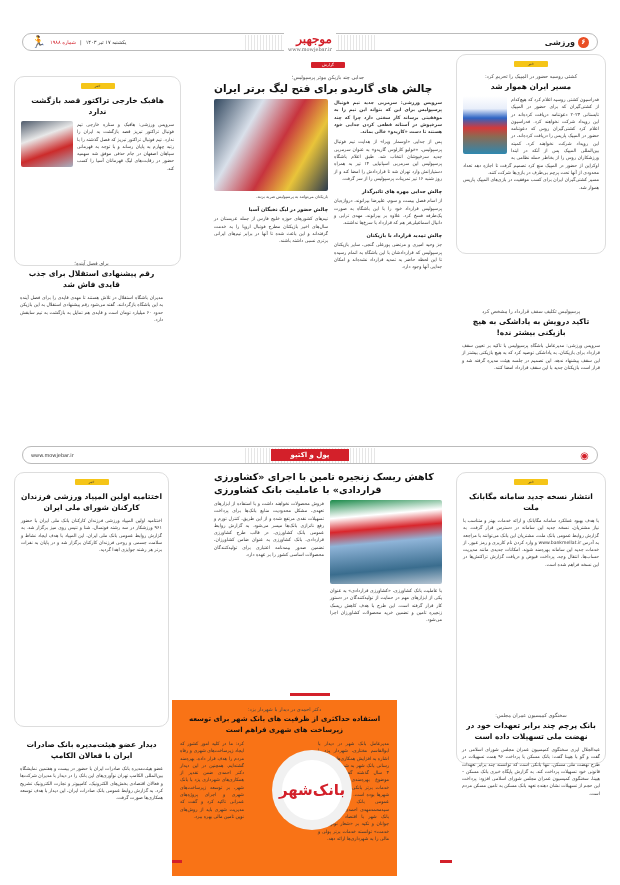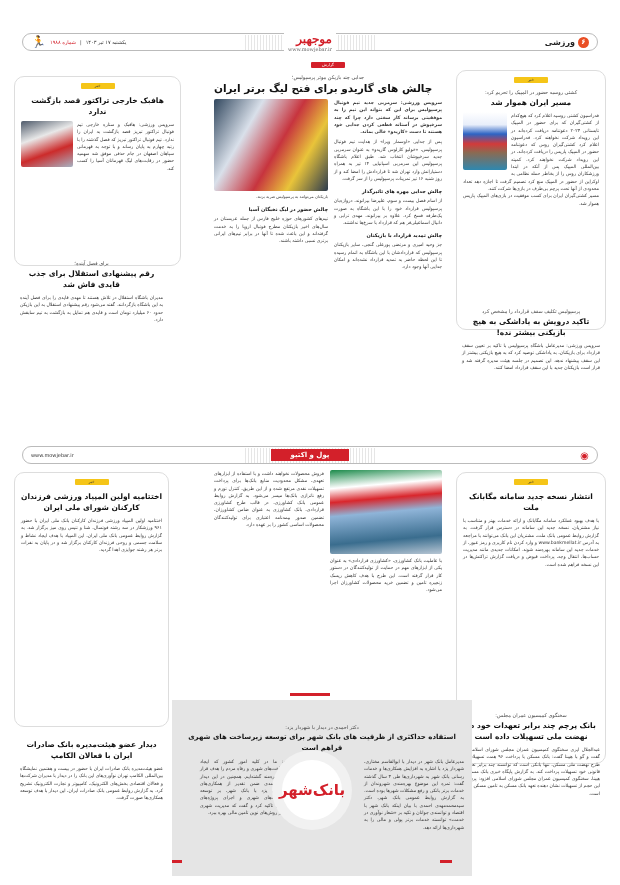--- a/index.html
+++ b/index.html
@@ -41,21 +41,21 @@
     <span class="logo"><span>موجهبر</span><span class="logo-sm">www.mowjebar.ir</span></span>
   </div>
   <div style="display:flex;align-items:center;gap:4px">
     <span class="date">یکشنبه ۱۷ تیر ۱۴۰۳</span>
     <span class="date"> | </span>
     <span class="date" style="color:#d3202a">شماره ۱۹۸۸</span>
     <span class="runner">🏃</span>
   </div>
 </div>
 
-<div class="col" style="top:70px;right:14px;width:150px;height:260px">
+<div class="col" style="top:54px;right:14px;width:150px;height:200px">
   <span class="tag">خبر</span>
   <div class="kicker">کشتی روسیه حضور در المپیک را تحریم کرد:</div>
   <div class="h2">مسیر ایران هموار شد</div>
   <div class="img photo-wrestler" style="float:left;width:44px;height:58px;margin:0 4px 2px 0"></div>
   <div class="txt">فدراسیون کشتی روسیه اعلام کرد که هیچ‌کدام از کشتی‌گیران که برای حضور در المپیک تابستانی ۲۰۲۴ دعوتنامه دریافت کرده‌اند در این رویداد شرکت نخواهند کرد. فدراسیون اعلام کرد کشتی‌گیران روس که دعوتنامه حضور در المپیک پاریس را دریافت کرده‌اند، در این رویداد شرکت نخواهند کرد. کمیته بین‌المللی المپیک پس از آنکه در ابتدا ورزشکاران روس را از بخاطر حمله نظامی به اوکراین از حضور در المپیک منع کرد تصمیم گرفت تا اجازه دهد تعداد محدودی از آنها تحت پرچم بی‌طرف در بازی‌ها شرکت کنند.</div>
   <div class="txt">مسیر کشتی‌گیران ایران برای کسب موفقیت در بازی‌های المپیک پاریس هموار شد.</div>
 </div>
 
 <div style="position:absolute;top:304px;right:14px;width:150px;height:130px;padding:4px 6px">
   <div class="kicker">پرسپولیس تکلیف سقف قرارداد را مشخص کرد</div>
@@ -112,32 +112,33 @@
   <div class="txt">با هدف بهبود عملکرد سامانه مگابانک و ارائه خدمات بهتر و متناسب با نیاز مشتریان، نسخه جدید این سامانه در دسترس قرار گرفت. به گزارش روابط عمومی بانک ملت، مشتریان این بانک می‌توانند با مراجعه به آدرس www.bankmellat.ir و وارد کردن نام کاربری و رمز عبور، از خدمات جدید این سامانه بهره‌مند شوند. امکانات جدیدی مانند مدیریت حساب‌ها، انتقال وجه، پرداخت قبوض و دریافت گزارش تراکنش‌ها در این نسخه فراهم شده است.</div>
 </div>
 
 <div style="position:absolute;top:708px;right:14px;width:150px;height:170px;padding:4px 6px">
   <div class="kicker">سخنگوی کمیسیون عمران مجلس:</div>
   <div class="h2">بانک پرچم چند برابر تعهدات خود در نهضت ملی تسهیلات داده است</div>
   <div class="txt">عبدالجلال ایری سخنگوی کمیسیون عمران مجلس شورای اسلامی در گفت و گو با هیبنا گفت: بانک مسکن با پرداخت ۹۶ همت تسهیلات در طرح نهضت ملی مسکن، تنها بانکی است که توانسته چند برابر تعهدات قانونی خود تسهیلات پرداخت کند. به گزارش پایگاه خبری بانک مسکن – هیبنا، سخنگوی کمیسیون عمران مجلس شورای اسلامی افزود: پرداخت این حجم از تسهیلات نشان دهنده تعهد بانک مسکن به تامین مسکن مردم است.</div>
 </div>
 
 <div style="position:absolute;top:470px;left:208px;width:240px;height:220px;padding:0 6px">
+  <div class="h1" style="font-size:9.5px">کاهش ریسک زنجیره تامین با اجرای «کشاورزی قراردادی» با عاملیت بانک کشاورزی</div>
   <div style="display:flex;gap:6px">
     <div style="width:112px">
       <div class="img photo-bank" style="height:84px"></div>
       <div class="txt" style="margin-top:3px">با عاملیت بانک کشاورزی، «کشاورزی قراردادی» به عنوان یکی از ابزارهای مهم در حمایت از تولیدکنندگان در دستور کار قرار گرفته است. این طرح با هدف کاهش ریسک زنجیره تامین و تضمین خرید محصولات کشاورزان اجرا می‌شود.</div>
     </div>
     <div style="width:110px" class="txt">فروش محصولات نخواهند داشت و با استفاده از ابزارهای تعهدی، مشکل محدودیت منابع بانک‌ها برای پرداخت تسهیلات نقدی مرتفع شده و از این طریق، کنترل تورم و رفع ناترازی بانک‌ها میسر می‌شود. به گزارش روابط عمومی بانک کشاورزی، در قالب طرح کشاورزی قراردادی، بانک کشاورزی به عنوان ضامن کشاورزان، تضمین صدور بیمه‌نامه اعتباری برای تولیدکنندگان محصولات اساسی کشور را بر عهده دارد.</div>
   </div>
 </div>
 
 <div class="divider" style="top:693px;left:290px;width:40px"></div>
 
-<div style="position:absolute;top:700px;left:172px;width:300px;height:176px;background:#e5e5e5;padding:24px 8px">
+<div style="position:absolute;top:700px;left:172px;width:225px;height:176px;background:#f97316;padding:6px 8px">
   <div class="kicker">دکتر احمدی در دیدار با شهردار یزد:</div>
   <div class="h2" style="font-size:7px">استفاده حداکثری از ظرفیت های بانک شهر برای توسعه زیرساخت های شهری فراهم است</div>
   <div style="display:flex;gap:74px">
     <div class="txt" style="width:100px">مدیرعامل بانک شهر در دیدار با ابوالقاسم مختاری، شهردار یزد با اشاره به افزایش همکاری‌ها و خدمات رسانی بانک شهر به شهرداری‌ها طی ۳ سال گذشته گفت: ثمره این موضوع بهره‌مندی شهروندان از خدمات برتر بانکی و رفع مشکلات شهرها بوده است. به گزارش روابط عمومی بانک شهر، دکتر سیدمحمدمهدی احمدی با بیان اینکه بانک شهر با اقتصاد و توانمندی جوانان و تکیه بر «شعار نوآوری در خدمت» توانسته خدمات برتر پولی و مالی را به شهرداری‌ها ارائه دهد.</div>
     <div class="txt" style="width:90px">کرد: ما در کلیه امور کشور که ایجاد زیرساخت‌های شهری و رفاه مردم را هدف قرار داده، بهره‌مند گشته‌ایم. همچنین در این دیدار دکتر احمدی ضمن تقدیر از همکاری‌های شهرداری یزد با بانک شهر، بر توسعه زیرساخت‌های شهری و اجرای پروژه‌های عمرانی تاکید کرد و گفت که مدیریت شهری باید از روش‌های نوین تامین مالی بهره ببرد.</div>
   </div>
 </div>
 <div class="circle-logo" style="top:760px;left:282px">
   <span class="bs-logo">بانک‌شهر</span>
 </div>

